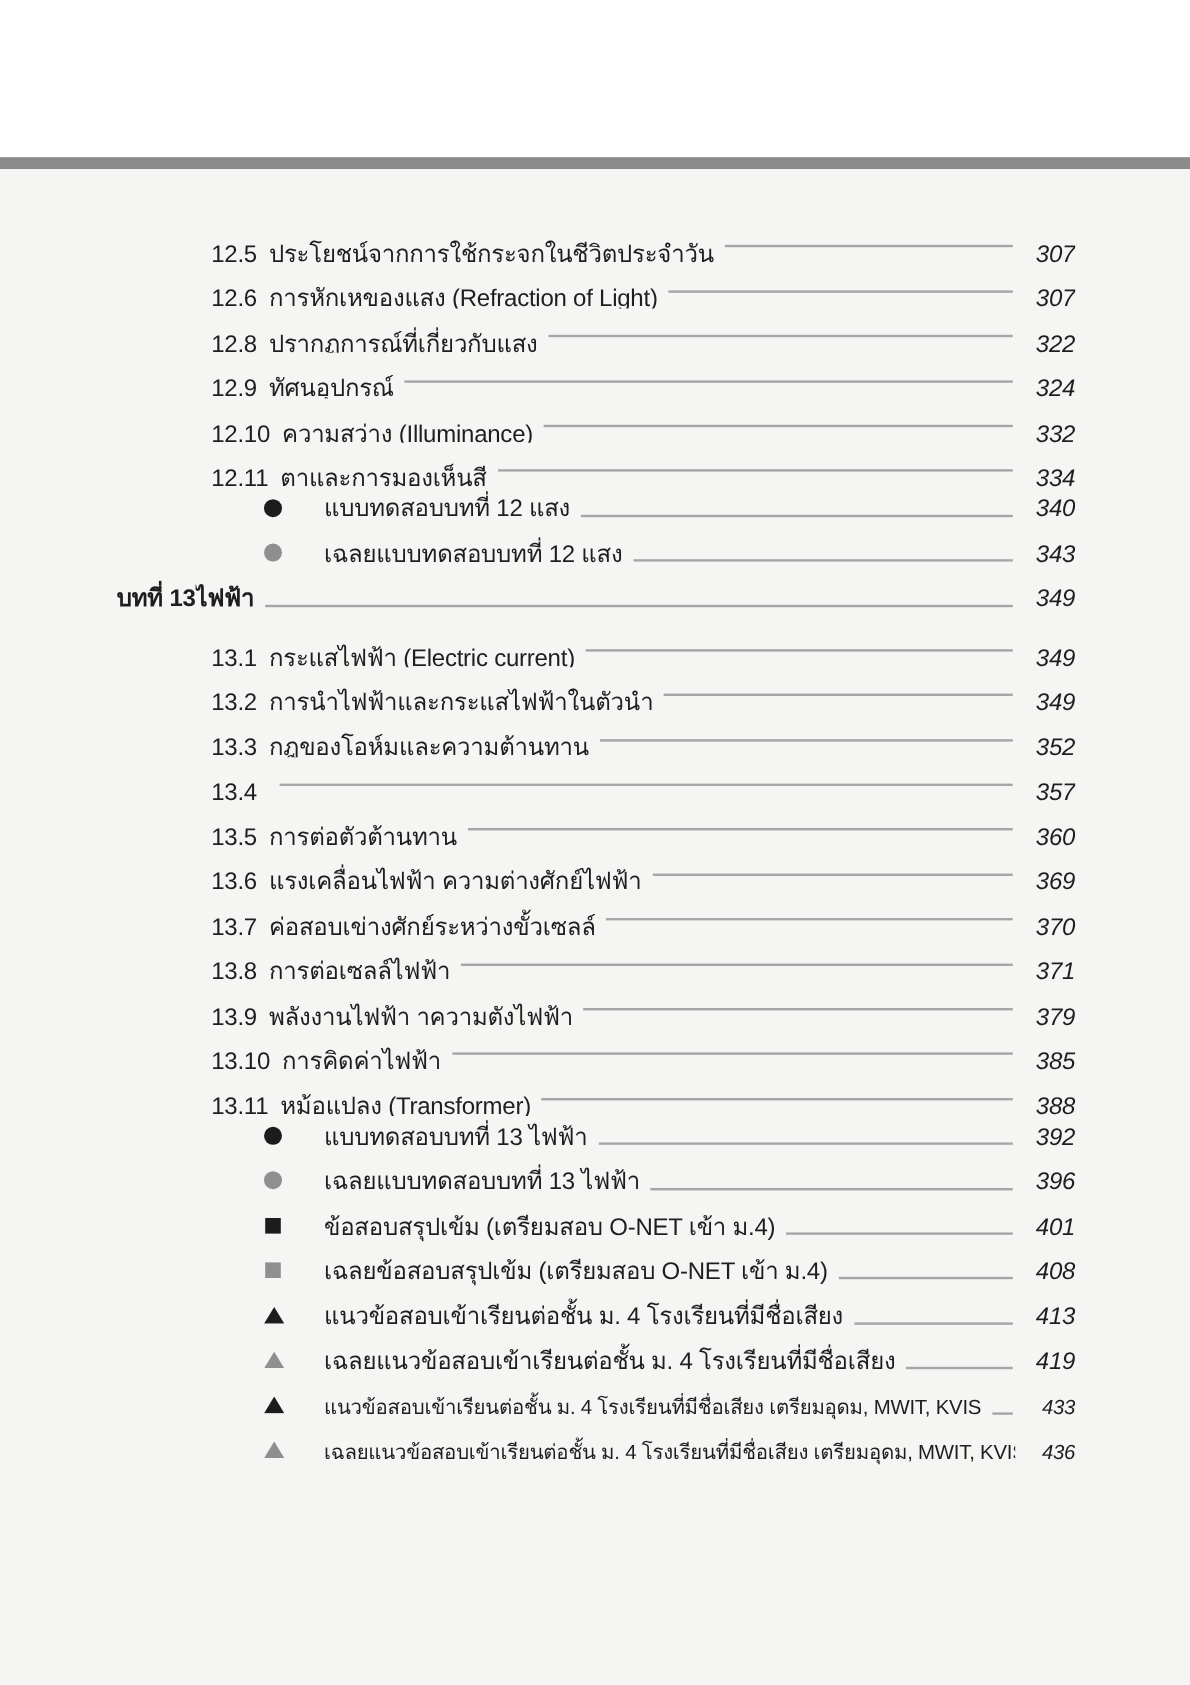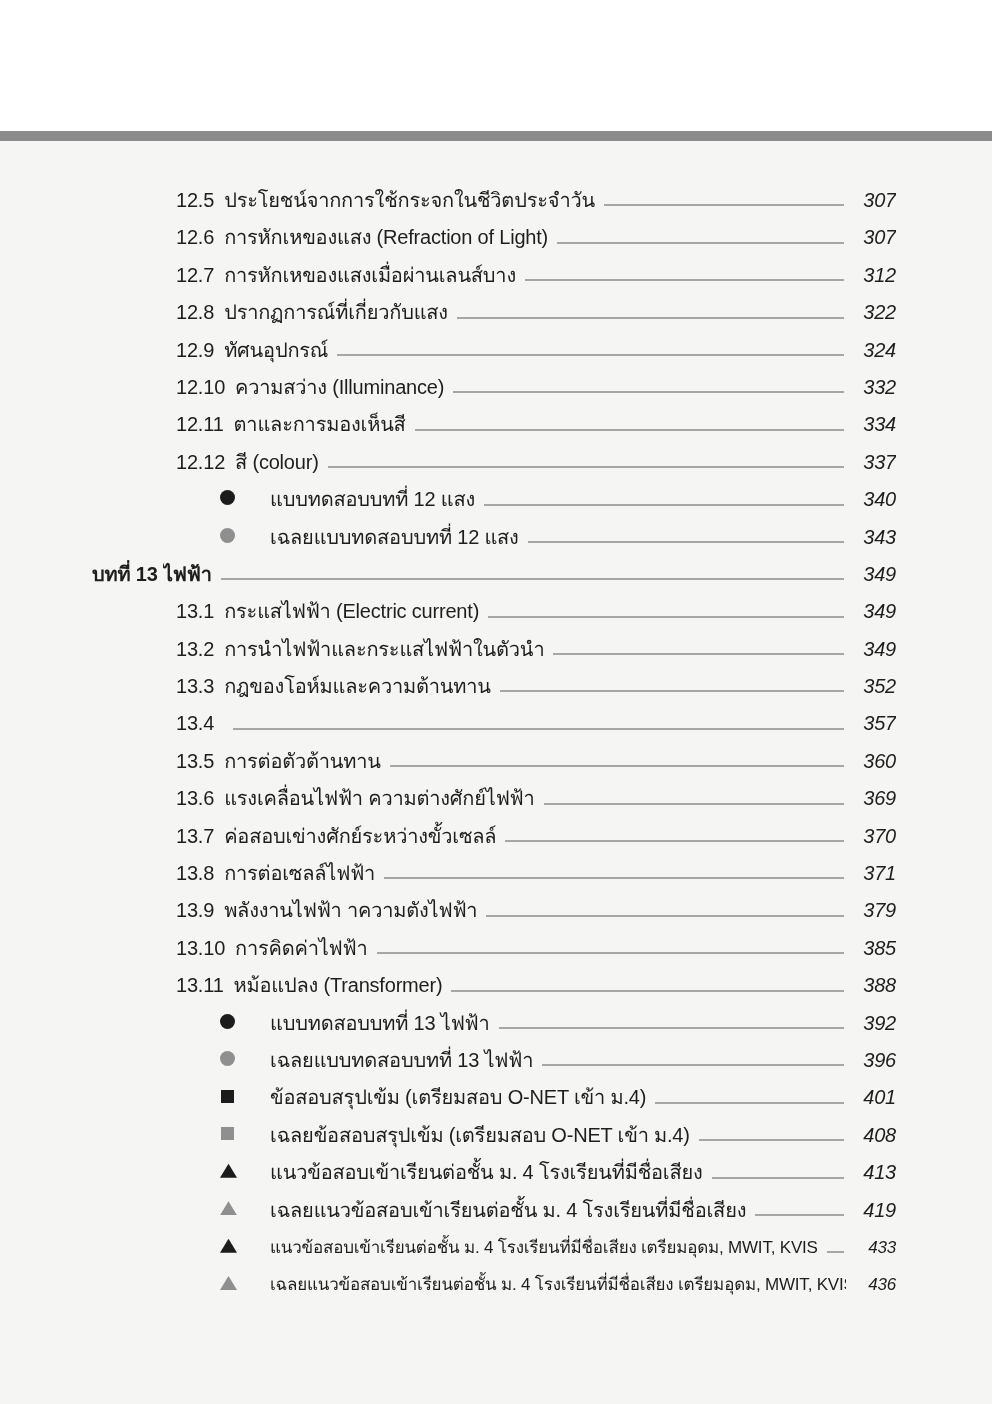--- a/index.html
+++ b/index.html
@@ -30,24 +30,24 @@
     display:flex;
     align-items:baseline;
     height:37.4px;
     line-height:37.4px;
     white-space:nowrap;
     overflow:hidden;
   }
   .row.section{padding-left:84px;}
   .row.bullet{padding-left:128px;}
   .row.long{font-size:17px;}
-  .chapnum{font-weight:bold;min-width:71px;flex-shrink:0;}
+  .chapnum{font-weight:bold;min-width:71px;flex-shrink:0;text-align:right;}
   .row.chapter .label,
   .row.chapter .page{font-weight:bold;text-align:center;}
-  .num{margin-right:10px;flex-shrink:0;}
+  .num{margin-right:10px;flex-shrink:0;margin-top:12px;}
   .marker{
     align-self:center;
     flex-shrink:0;
     width:15px;height:15px;
     margin-right:35px;
     transform:translateY(-2px);
   }
   .marker.circle{border-radius:50%;}
   .marker.square{width:13px;height:13px;margin-left:1px;margin-right:36px;}
   .marker.triangle{width:17px;height:14px;clip-path:polygon(50% 0,100% 100%,0 100%);margin-right:33px;}
@@ -82,28 +82,20 @@
         <div class="row section">
 
     <span class="num">12.6</span>
 
     <span class="label">การหักเหของแสง (Refraction of Light)</span>
     <span class="leader"></span>
     <span class="page-num">307</span>
   </div>
         <div class="row section">
 
-    <span class="num">12.7</span>
-
-    <span class="label">การหักเหของแสงเมื่อผ่านเลนส์บาง</span>
-    <span class="leader"></span>
-    <span class="page-num">312</span>
-  </div>
-        <div class="row section">
-
     <span class="num">12.8</span>
 
     <span class="label">ปรากฏการณ์ที่เกี่ยวกับแสง</span>
     <span class="leader"></span>
     <span class="page-num">322</span>
   </div>
         <div class="row section">
 
     <span class="num">12.9</span>
 
@@ -119,28 +111,20 @@
     <span class="leader"></span>
     <span class="page-num">332</span>
   </div>
         <div class="row section">
 
     <span class="num">12.11</span>
 
     <span class="label">ตาและการมองเห็นสี</span>
     <span class="leader"></span>
     <span class="page-num">334</span>
-  </div>
-        <div class="row section">
-
-    <span class="num">12.12</span>
-
-    <span class="label">สี (colour)</span>
-    <span class="leader"></span>
-    <span class="page-num">337</span>
   </div>
         <div class="row bullet">
 
     <span class="marker circle black"></span>
     <span class="label">แบบทดสอบบทที่ 12 แสง</span>
     <span class="leader"></span>
     <span class="page-num">340</span>
   </div>
         <div class="row bullet">
 

